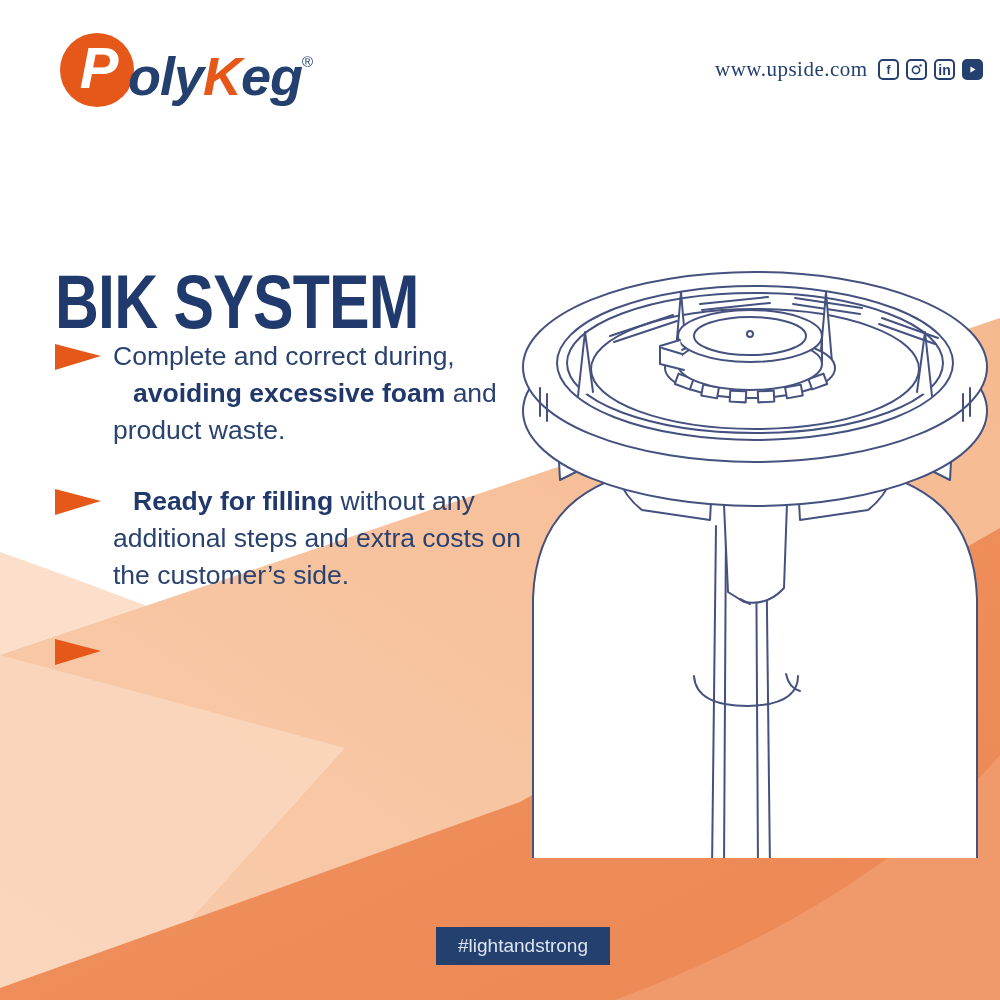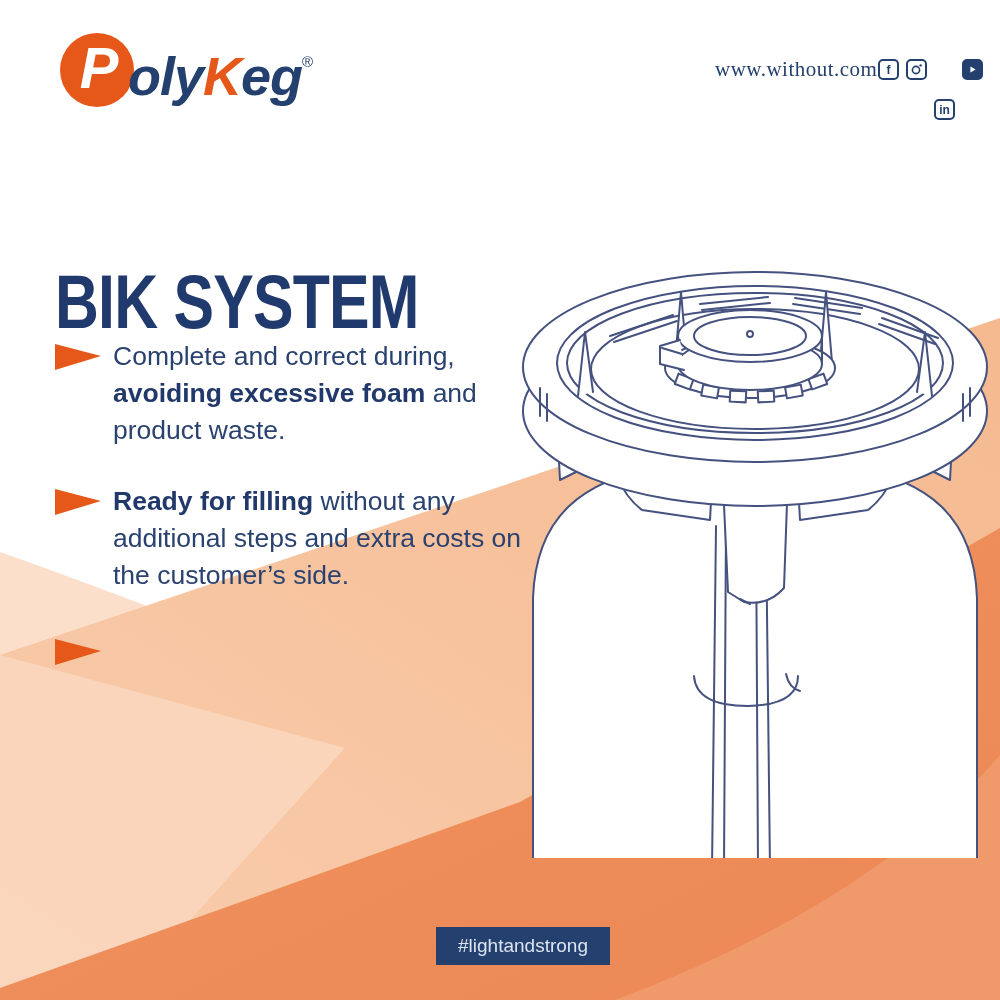--- a/index.html
+++ b/index.html
@@ -40,21 +40,21 @@
     white-space:nowrap;}
 
   
   .bullets{position:absolute;left:55px;top:338px;width:470px;}
   .bullet-item{display:flex;align-items:flex-start;margin-bottom:34px;}
   .bullet-item.gap-lg{margin-bottom:39px;}
   .bullet-marker{flex:0 0 auto;width:0;height:0;margin-top:6px;
     border-left:46px solid var(--orange);
     border-top:12px solid transparent;border-bottom:14px solid transparent;}
   .bullet-text{margin:0 0 0 12px;font-size:26.5px;line-height:37px;color:#2A4270;width:430px;}
-  .bullet-text b{color:#21386B;}
+  .bullet-text b{color:#21386B;margin-left:20px;}
 
   
   .badge{position:absolute;left:436px;top:927px;width:174px;height:38px;background:var(--navy);
     color:var(--badge-text);font-size:19px;display:flex;align-items:center;justify-content:center;}
 </style>
 </head>
 <body>
 
 <div class="canvas">
 
@@ -77,31 +77,31 @@
   </svg>
 
   <div class="logo">
     <div class="logo-circle">
       <span class="logo-p">P</span>
     </div>
     <div class="logo-word"><span>oly</span><span class="accent">K</span><span>eg</span><span class="logo-reg">®</span>
     </div>
   </div>
 
-  <div class="site">www.without.com</div>
+  <div class="site">www.upside.com</div>
 
   <div class="socials">
     <span class="sicon">f</span>
     <span class="sicon">
       <svg width="13" height="13" viewBox="0 0 13 13">
         <circle cx="6" cy="7" r="3.6" fill="none" stroke="#24406E" stroke-width="1.6"></circle>
         <circle cx="10.6" cy="2.4" r="1.2" fill="#24406E"></circle>
       </svg>
     </span>
-    <span class="sicon" style="font-size:12px;margin-top:40px;">in</span>
+    <span class="sicon" style="font-size:14px;">in</span>
     <span class="sicon filled">
       <svg width="11" height="11" viewBox="0 0 11 11">
           <path d="M3.4,2.6 L8.6,5.5 L3.4,8.4 Z" fill="#fff"></path>
         </svg>
     </span>
   </div>
 
   <h1 class="title">BIK SYSTEM</h1>
 
   <div class="bullets">

